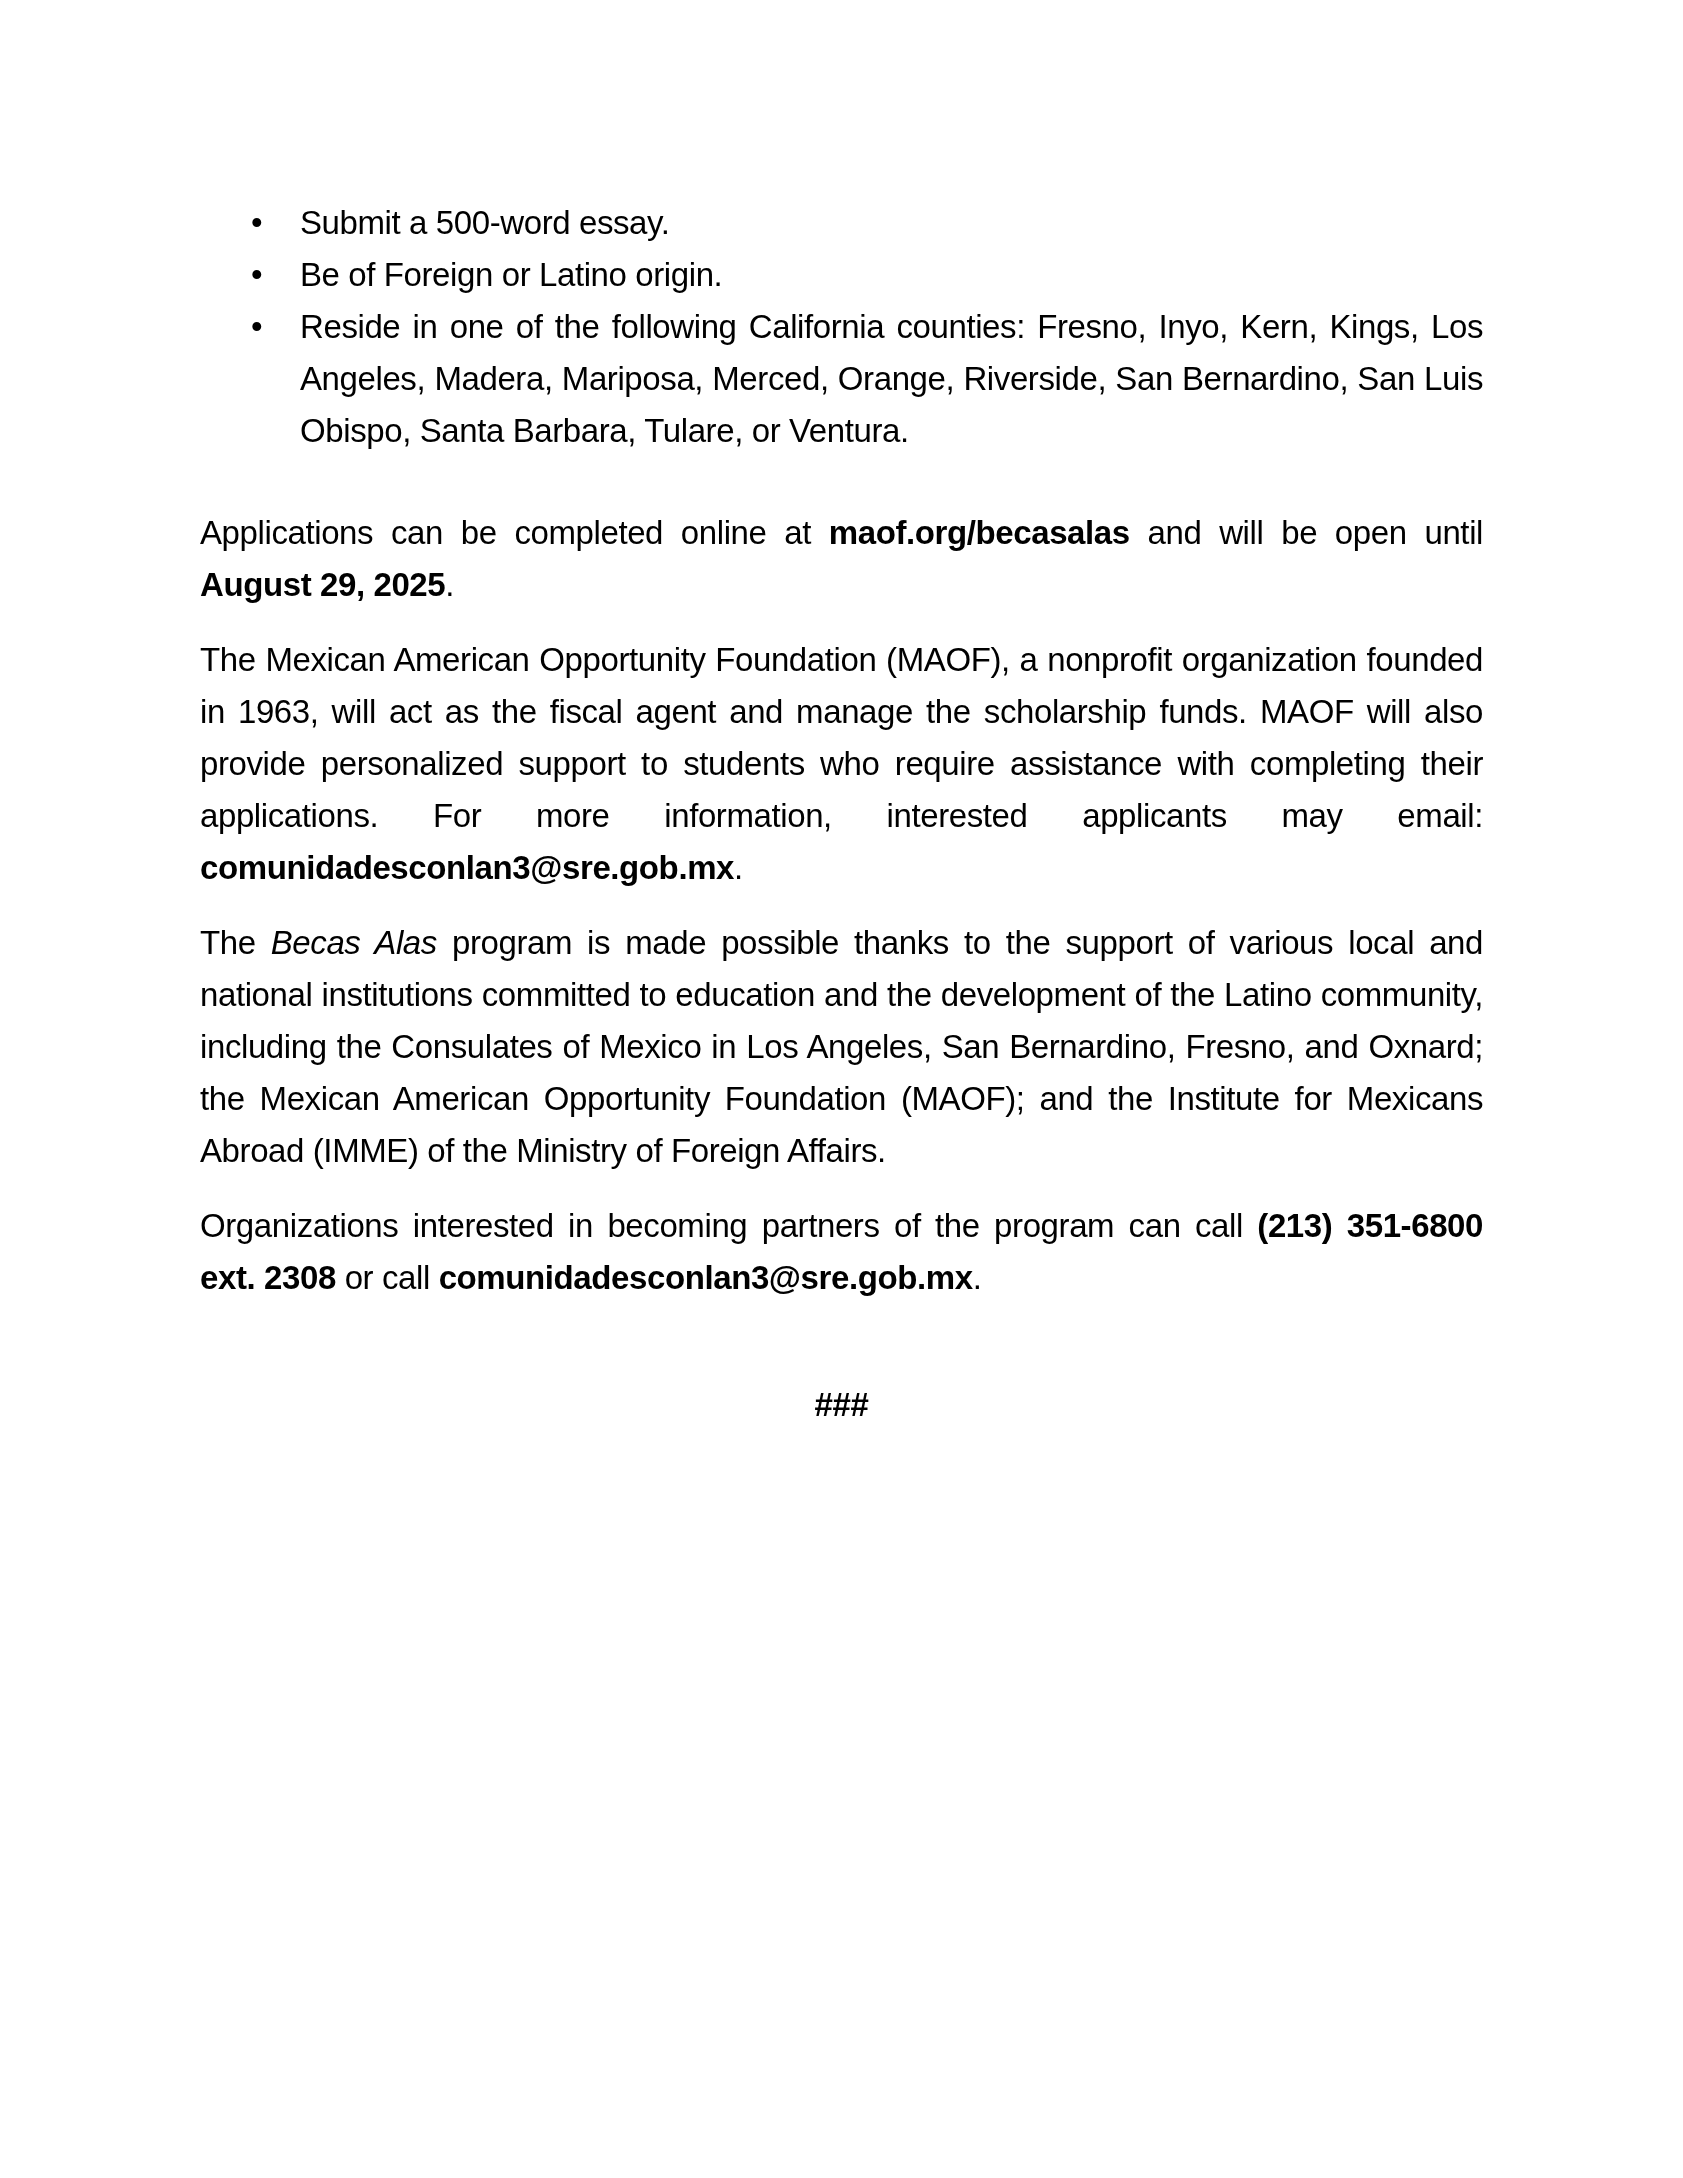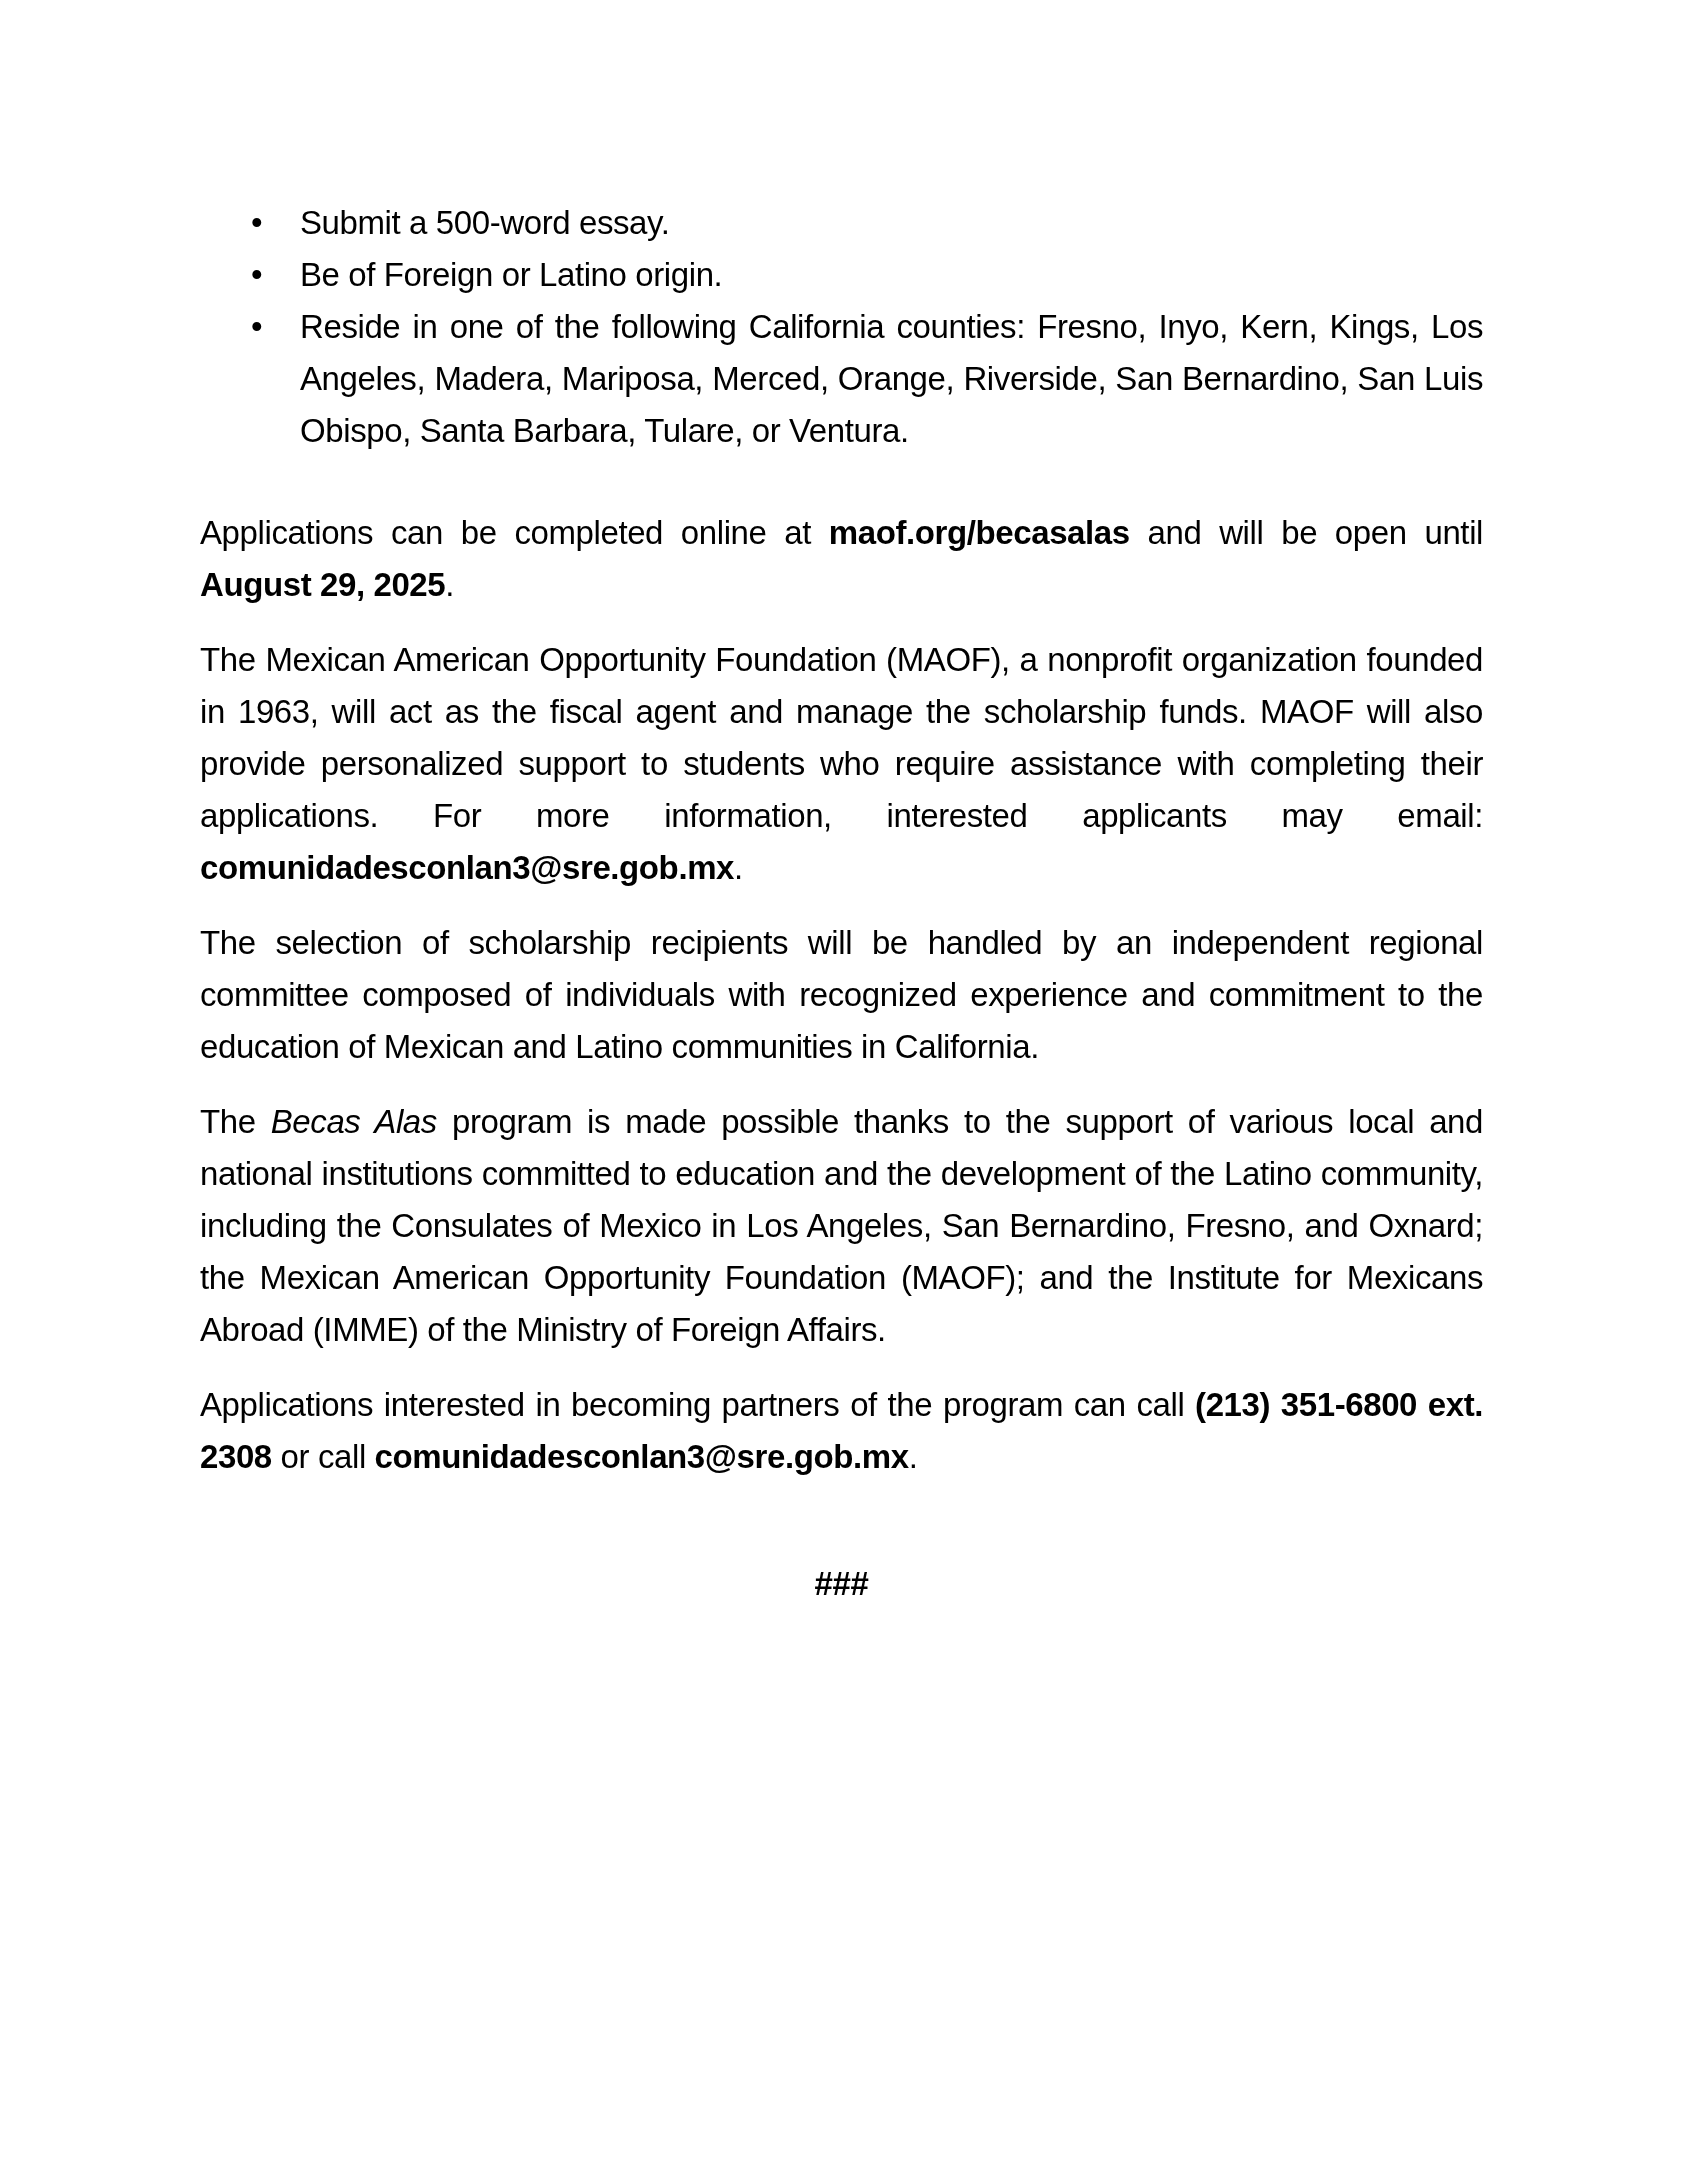--- a/index.html
+++ b/index.html
@@ -68,23 +68,22 @@
     <ul class="bullet-list">
       <li class="bullet-item"><span class="bullet-marker">•</span><span>Submit a 500-word essay.</span></li>
       <li class="bullet-item"><span class="bullet-marker">•</span><span>Be of Foreign or Latino origin.</span></li>
       <li class="bullet-item"><span class="bullet-marker">•</span><span>Reside in one of the following California counties: Fresno, Inyo, Kern, Kings, Los Angeles, Madera, Mariposa, Merced, Orange, Riverside, San Bernardino, San Luis Obispo, Santa Barbara, Tulare, or Ventura.</span></li>
     </ul>
 
     <p class="para"><span>Applications can be completed online at </span><span class="bold">maof.org/becasalas</span><span> and will be open until </span><span class="bold">August 29, 2025</span><span>.</span></p>
 
     <p class="para"><span>The Mexican American Opportunity Foundation (MAOF), a nonprofit organization founded in 1963, will act as the fiscal agent and manage the scholarship funds. MAOF will also provide personalized support to students who require assistance with completing their applications. For more information, interested applicants may email: </span><span class="bold">comunidadesconlan3@sre.gob.mx</span><span>.</span></p>
 
-    <p class="para"><span>The selection of scholarship recipients will be handled by an independent regional committee composed of individuals with recognized experience and commitment to the education of Mexican and Latino communities in California.</span></p>
 
     <p class="para"><span>The </span><span class="bold-italic">Becas Alas</span><span> program is made possible thanks to the support of various local and national institutions committed to education and the development of the Latino community, including the Consulates of Mexico in Los Angeles, San Bernardino, Fresno, and Oxnard; the Mexican American Opportunity Foundation (MAOF); and the Institute for Mexicans Abroad (IMME) of the Ministry of Foreign Affairs.</span></p>
 
-    <p class="para"><span>Applications interested in becoming partners of the program can call </span><span class="bold">(213) 351-6800 ext. 2308</span><span> or call </span><span class="bold">comunidadesconlan3@sre.gob.mx</span><span>.</span></p>
+    <p class="para"><span>Organizations interested in becoming partners of the program can call </span><span class="bold">(213) 351-6800 ext. 2308</span><span> or call </span><span class="bold">comunidadesconlan3@sre.gob.mx</span><span>.</span></p>
 
     <div class="end-mark">###</div>
 
   </div>
 </div>
 
 
 </body></html>

